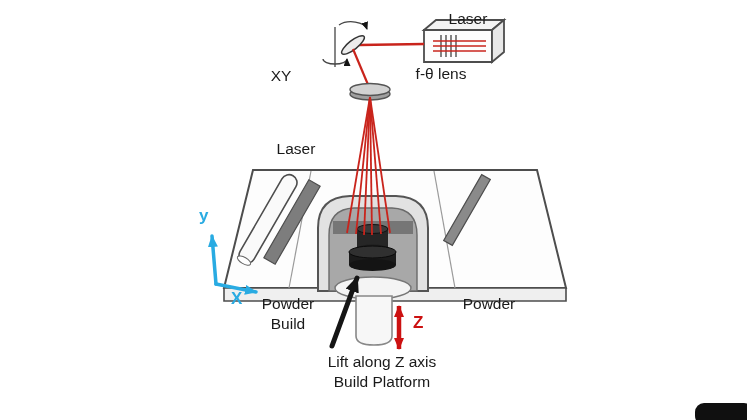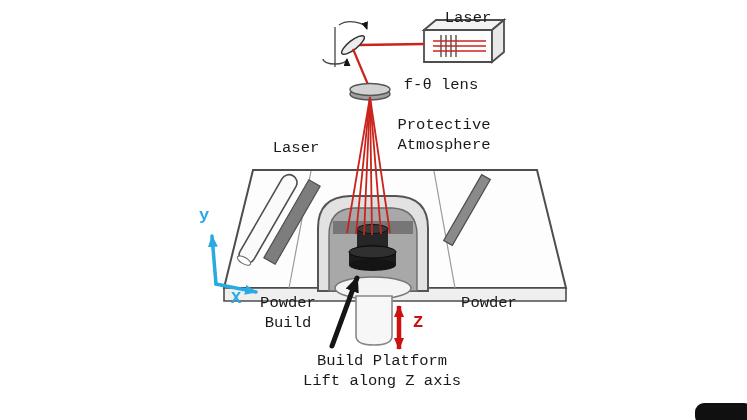--- a/index.html
+++ b/index.html
@@ -6,21 +6,21 @@
   :root{
     --axis-xy:#29abe2;
     --axis-z:#cc1111;
     --beam:#c9241c;
     --ink:#1a1a1a;
     --outline:#4d4d4d;
   }
   html,body{margin:0;padding:0;background:#ffffff;}
   .canvas{
     position:relative;width:747px;height:420px;background:#ffffff;overflow:hidden;
-    font-family:Liberation Mono, monospace;
+    font-family:Liberation Sans, sans-serif;
   }
   .canvas > svg{position:absolute;left:0;top:0;}
   .lbl{
     position:absolute;transform:translateX(-50%);text-align:center;
     font-size:15.5px;line-height:1.28;color:var(--ink);white-space:nowrap;
   }
   .axis-lbl{
     position:absolute;font-weight:bold;font-size:17px;line-height:1;white-space:nowrap;
   }
   .axis-xy{color:var(--axis-xy);}
@@ -140,43 +140,40 @@
 
     <g stroke-linecap="round">
       <line x1="216" y1="284" x2="212" y2="236" class="cyline" stroke-width="3.5" marker-end="url(#mArrC)"></line>
       <line x1="216" y1="284" x2="256" y2="292" class="cyline" stroke-width="3.5" marker-end="url(#mArrC)"></line>
     </g>
   </svg>
 
   <div class="lbl" style="left:468px;top:9px">Laser</div>
 
   <div class="lbl" style="left:281px;top:66px">
+    <div>XY</div>
   </div>
 
-  <div class="lbl" style="left:441px;top:76px">f-θ lens</div>
+  <div class="lbl" style="left:441px;top:64px">f-θ lens</div>
 
-  <div class="lbl" style="left:444px;top:116px">
-    <div>Protective</div>
-    <div>Atmosphere</div>
-  </div>
 
   <div class="lbl" style="left:296px;top:139px">Laser</div>
 
   <div class="lbl" style="left:288px;top:294px">
     <div>Powder</div>
     <div>Build</div>
   </div>
 
   <div class="lbl" style="left:489px;top:294px">
     <div>Powder</div>
   </div>
 
   <div class="lbl" style="left:382px;top:352px">
+    <div>Lift along Z axis</div>
     <div>Build Platform</div>
-    <div>Lift along Z axis</div>
   </div>
 
   <div class="axis-lbl axis-xy" style="left:199px;top:207px">y</div>
   <div class="axis-lbl axis-xy" style="left:231px;top:290px">X</div>
   <div class="axis-lbl axis-z" style="left:413px;top:314px">Z</div>
 
   <div class="watermark"></div>
 </div>
 
 </body></html>

